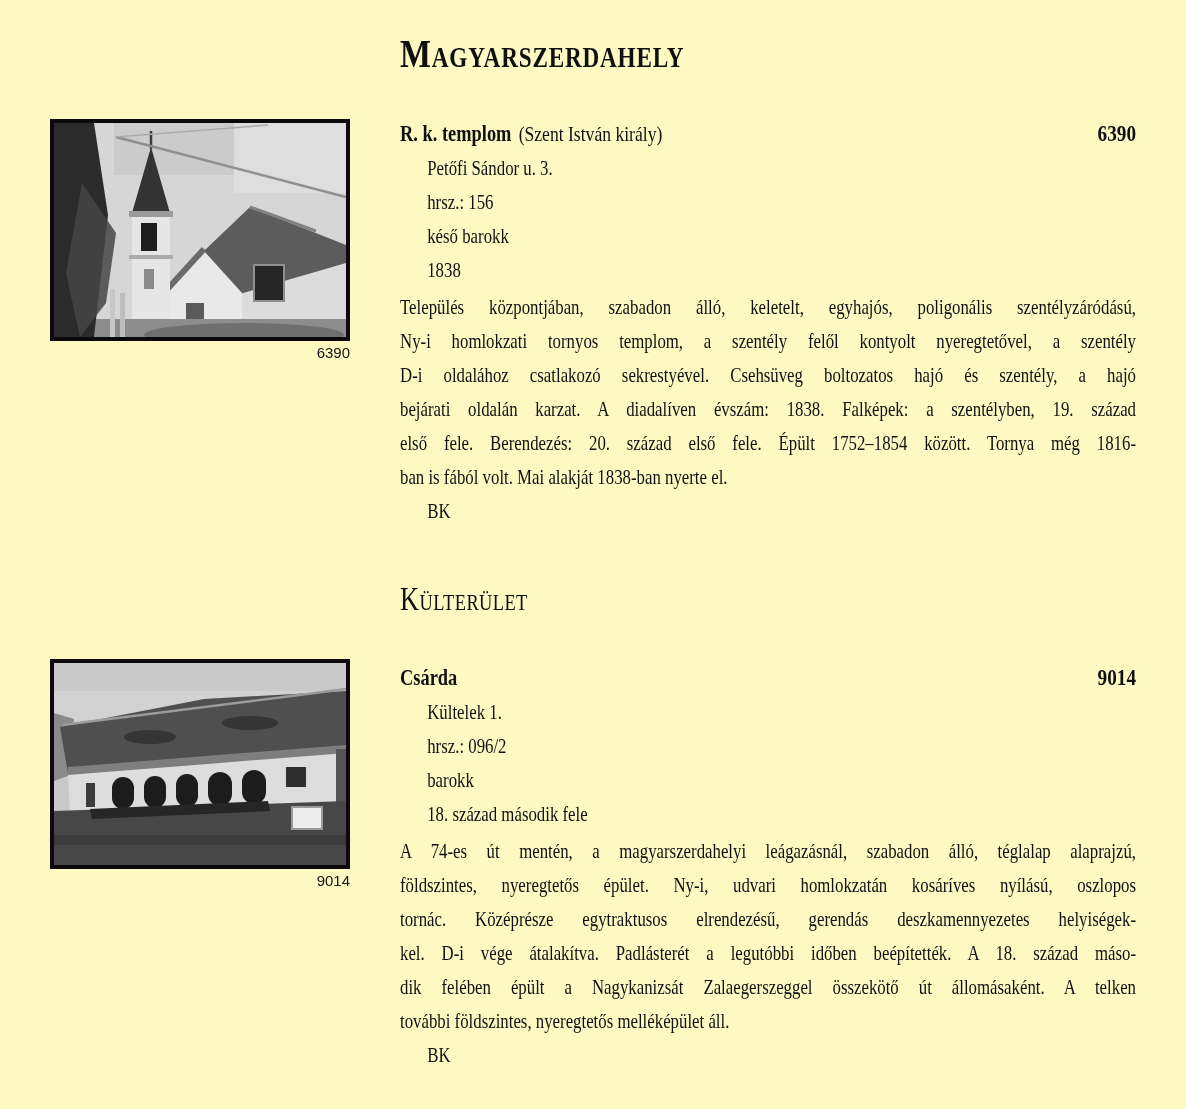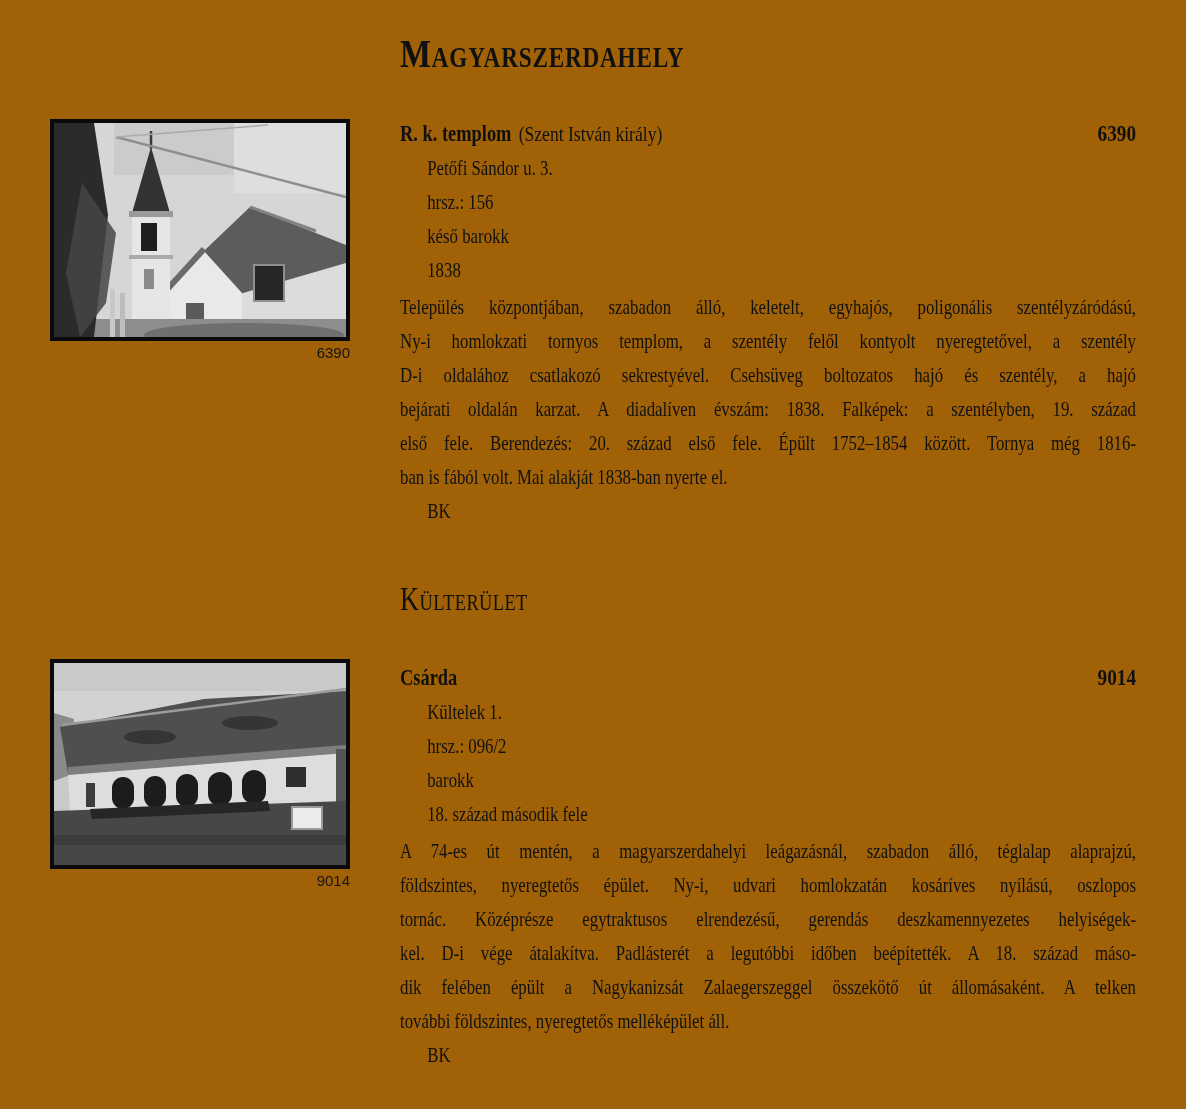--- a/index.html
+++ b/index.html
@@ -1,17 +1,17 @@
 <!DOCTYPE html>
 <html><head>
 <meta charset="utf-8">
 <style>
   html,body { margin:0; padding:0; background:#ffffff; }
   .page {
-    position:relative; width:1186px; height:1109px; background:#a16207;
+    position:relative; width:1186px; height:1109px; background:#fef9c3;
     font-family:"Liberation Serif", serif; color:#101010; overflow:hidden;
   }
   
   .colblock {
     position:absolute; left:400px; width:920px;
     transform:scaleX(0.8); transform-origin:left top;
   }
   .title {
     top:30px; font-variant:small-caps; font-weight:bold;
     font-size:41px; line-height:46px; letter-spacing:1px;

